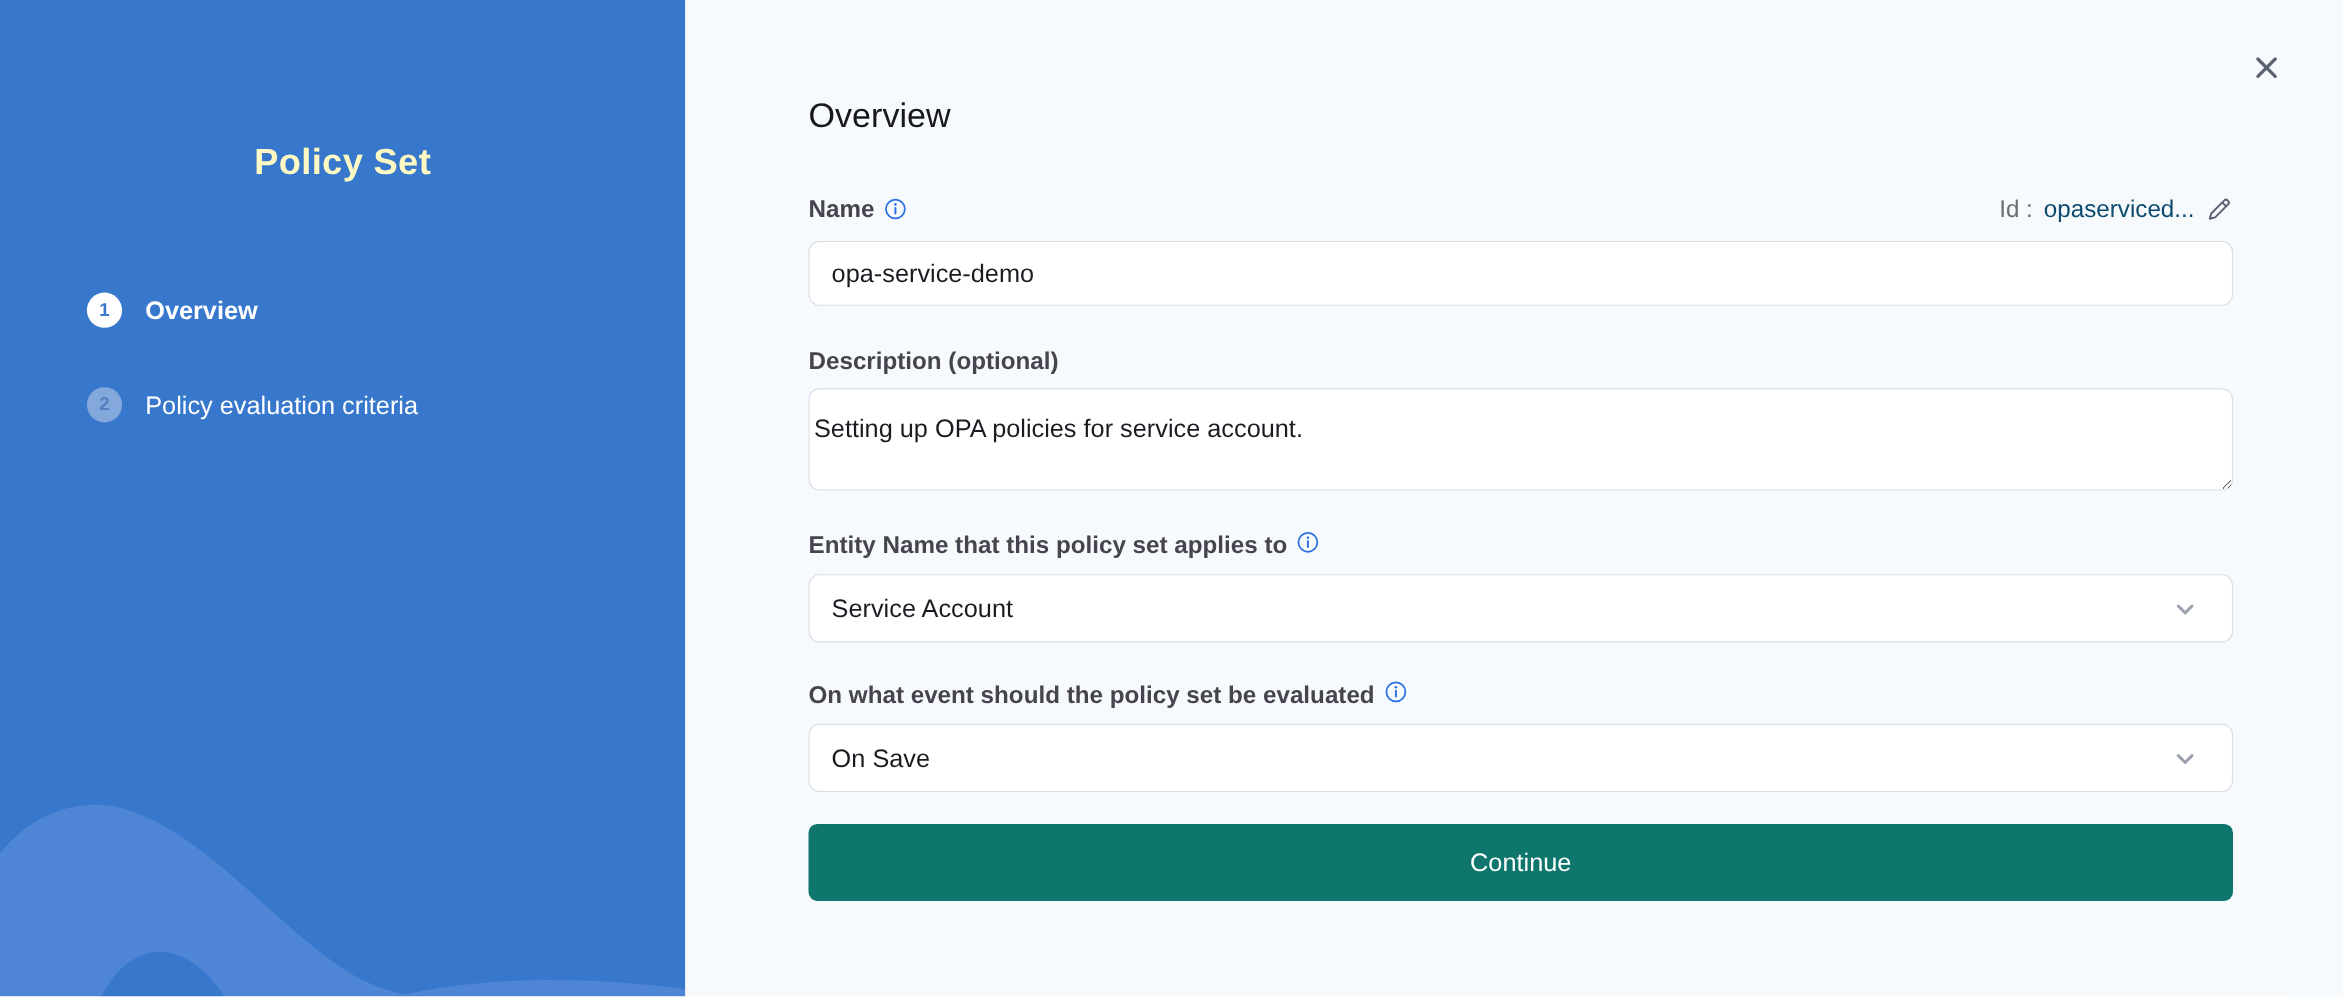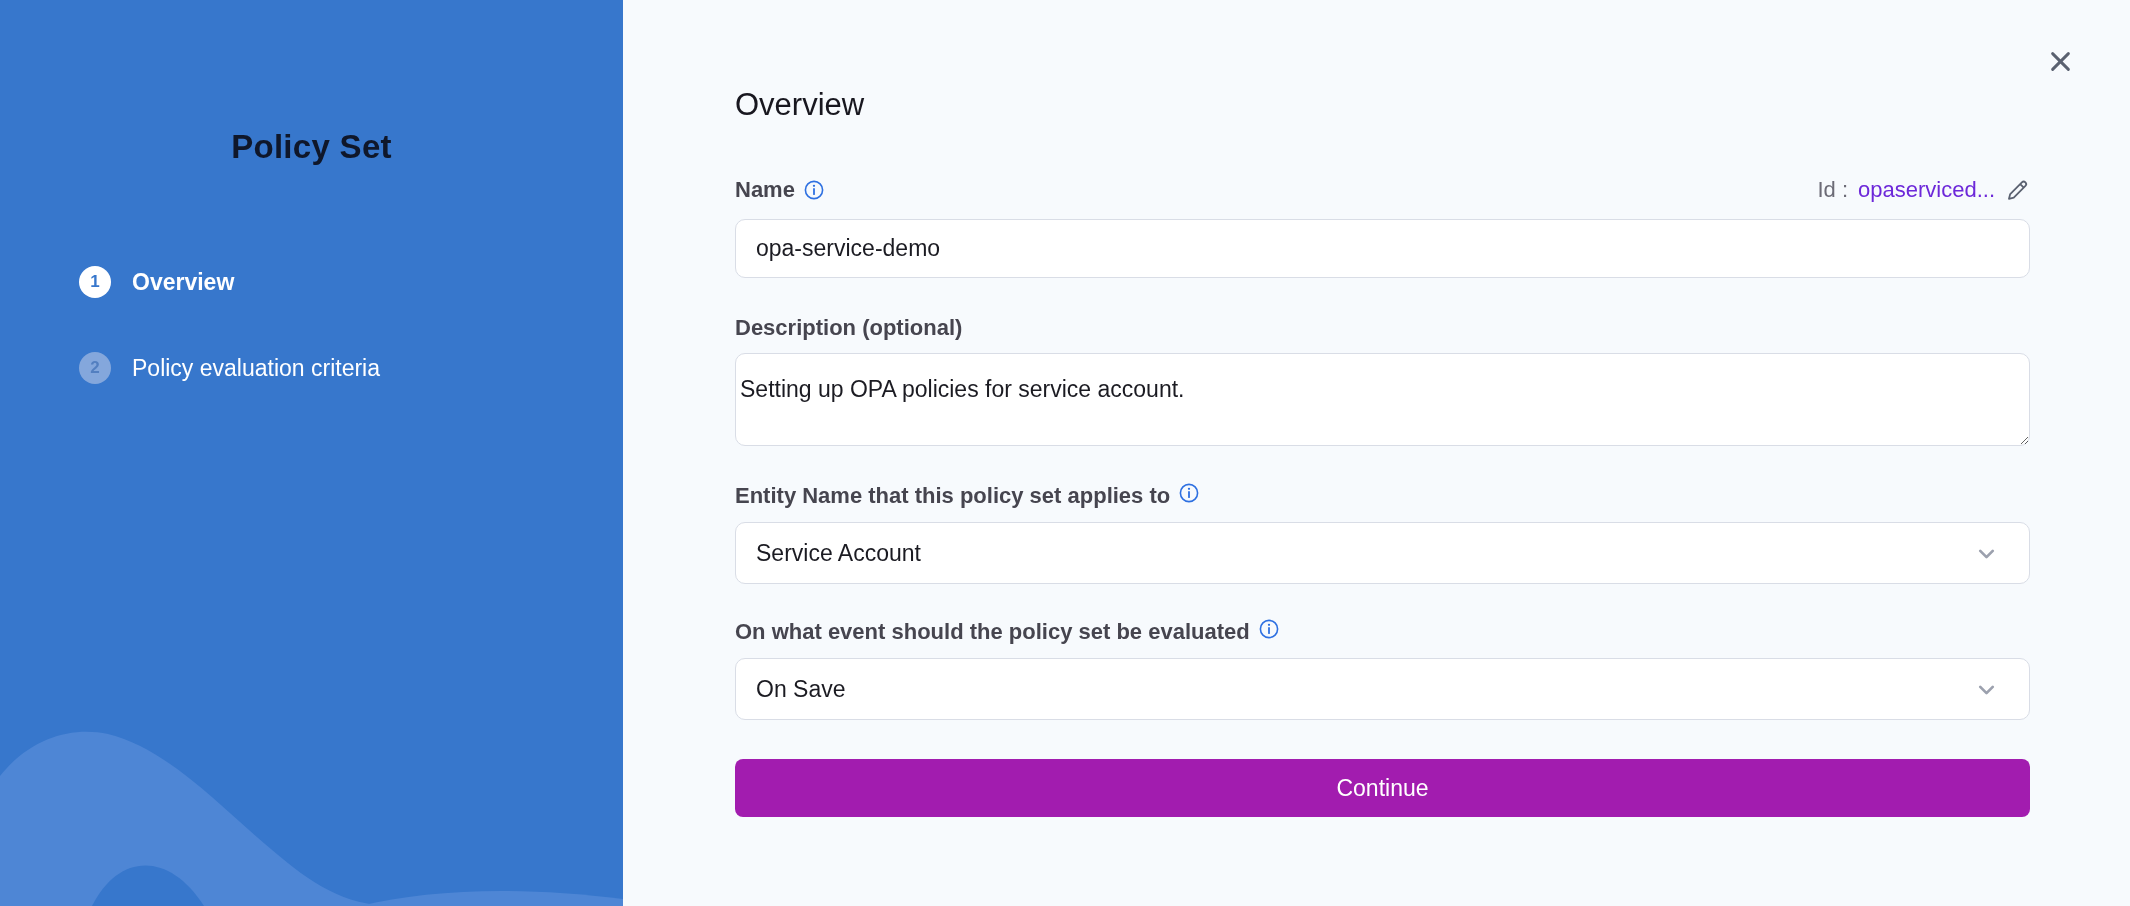--- a/index.html
+++ b/index.html
@@ -18,21 +18,21 @@
   .sidebar {
     position: absolute;
     left: 0; top: 0;
     width: 623px; height: 906px;
     background: #3777CC;
     overflow: hidden;
   }
   .sidebar-title {
     margin-top: 128px;
     text-align: center;
-    color: #0f172a;
+    color: #fef9c3;
     font-size: 33px;
     font-weight: 700;
     letter-spacing: 0.3px;
   }
   .steps {
     margin-top: 100px;
     padding-left: 79px;
     display: flex;
     flex-direction: column;
     gap: 54px;
@@ -105,21 +105,21 @@
     font-size: 22px;
     font-weight: 600;
     color: #46454F;
   }
   .info-icon { display: inline-flex; cursor: pointer; }
 
   .id-group { display: flex; align-items: center; gap: 10px; }
   .id-label { font-size: 22px; font-weight: 400; color: #6C6B76; }
   .id-link {
     font-size: 22px;
-    color: #6d28d9;
+    color: #0c4a6e;
     text-decoration: none;
     cursor: pointer;
   }
   .edit-btn { background: none; border: none; cursor: pointer; display: inline-flex; padding: 0; }
 
   .text-input {
     margin-top: 16px;
     width: 100%;
     height: 59px;
     background: #ffffff;
@@ -157,24 +157,24 @@
     padding: 0 20px;
     display: flex;
     align-items: center;
     justify-content: space-between;
     cursor: pointer;
   }
   .select-value { font-size: 23px; color: #1B1B22; text-align: right; }
   .chevron { display: inline-flex; margin-right: 10px; }
 
   .continue-btn {
-    margin-top: 39px;
-    width: 100%;
-    height: 58px;
-    background: #a21caf;
+    margin-top: 29px;
+    width: 100%;
+    height: 70px;
+    background: #0f766e;
     border: none;
     border-radius: 8px;
     color: #ffffff;
     font-family: "Liberation Sans", "DejaVu Sans", sans-serif;
     font-size: 23px;
     font-weight: 500;
     cursor: pointer;
   }
 </style>
 </head>

